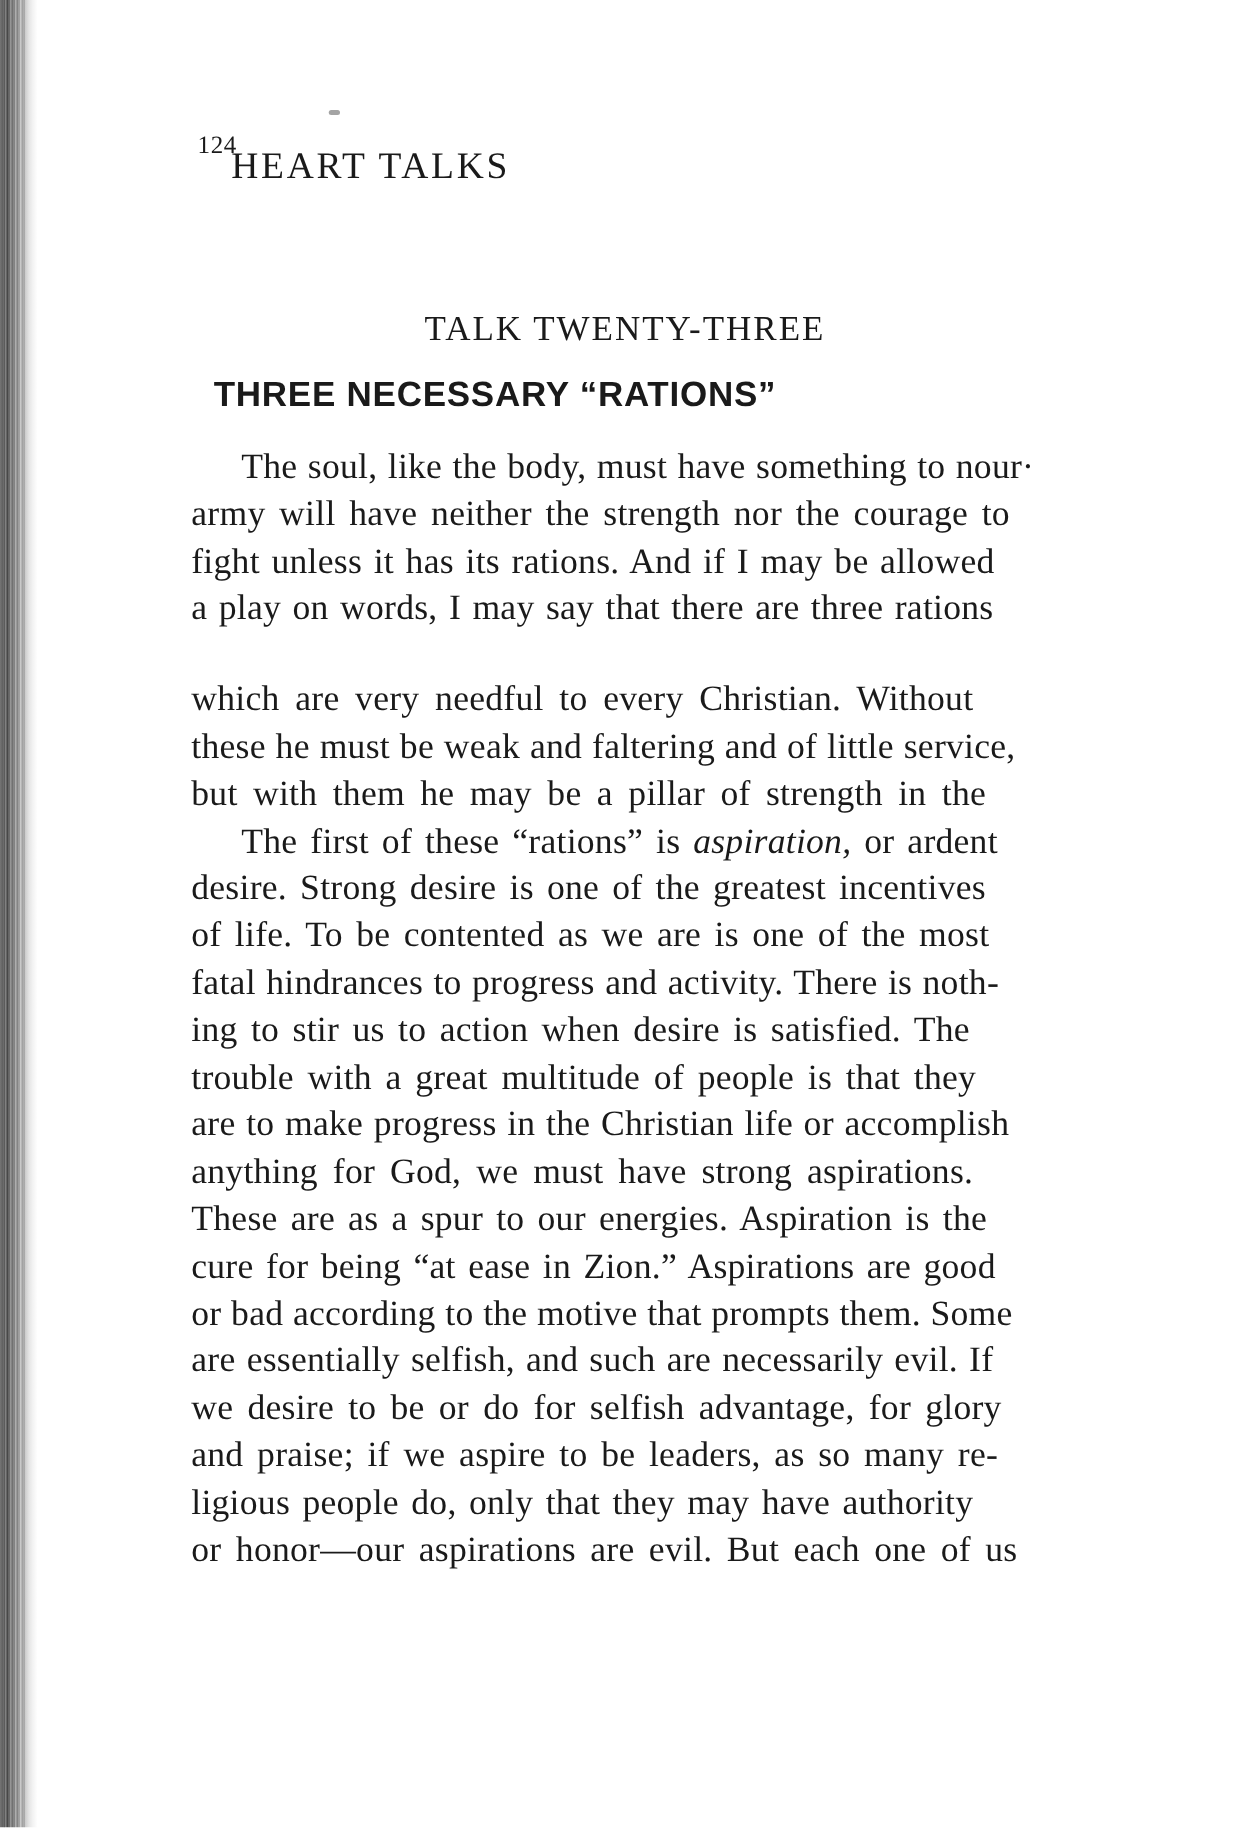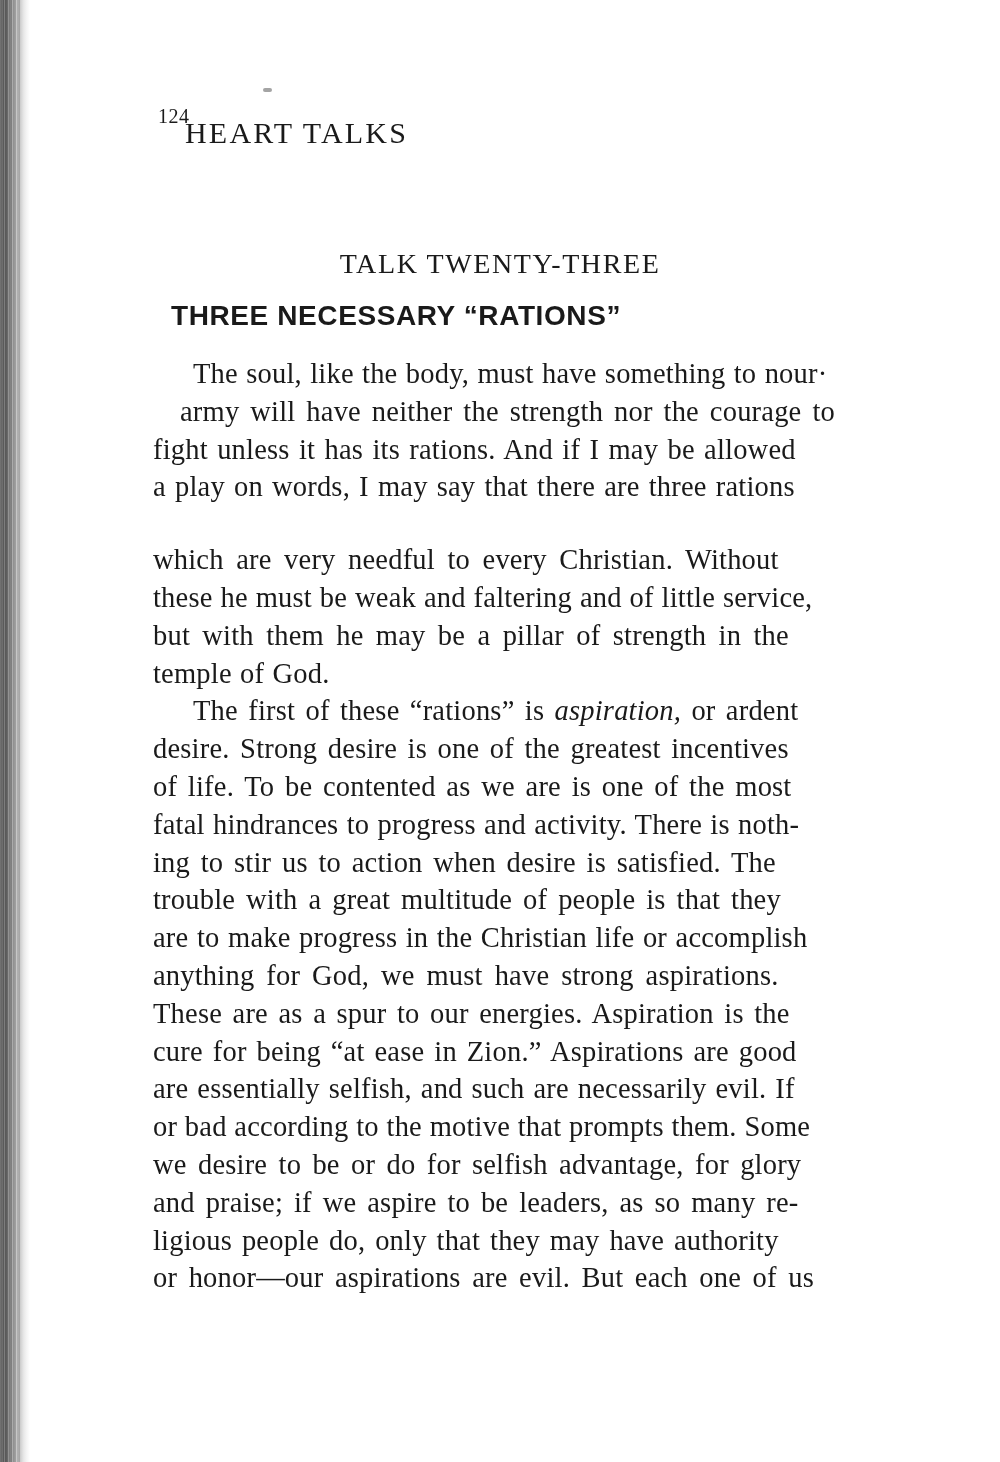--- a/index.html
+++ b/index.html
@@ -154,42 +154,41 @@
     <div class="book-title">HEART TALKS</div>
   </div>
 
   <div class="talk-number">TALK TWENTY-THREE</div>
   <div class="talk-title">THREE NECESSARY “RATIONS”</div>
 
   <div class="body-text">
 
     <div class="para">
       <span class="line indent" style="word-spacing:1.0px;">The soul, like the body, must have something to nour·</span>
-      <span class="line" style="word-spacing:3.6px;margin-left:27px;">army will have neither the strength nor the courage to</span>
+      <span class="line" style="word-spacing:3.6px;">army will have neither the strength nor the courage to</span>
       <span class="line" style="word-spacing:2.0px;">fight unless it has its rations.  And if I may be allowed</span>
       <span class="line" style="word-spacing:1.8px;">a play on words, I may say that there are three rations</span>
       <span class="line" style="word-spacing:5.2px;margin-top:35px;">which are very needful to every Christian.  Without</span>
       <span class="line" style="word-spacing:0.6px;">these he must be weak and faltering and of little service,</span>
       <span class="line" style="word-spacing:5.0px;">but with them he may be a pillar of strength in the</span>
-      <span class="line" style="word-spacing:1.0px;">temple of God.</span>
     </div>
 
     <div class="para">
       <span class="line indent" style="word-spacing:3.0px;"><span>The first of these “rations” is </span><i>aspiration,</i><span> or ardent</span></span>
       <span class="line" style="word-spacing:3.2px;">desire.  Strong desire is one of the greatest incentives</span>
       <span class="line" style="word-spacing:3.4px;">of life.  To be contented as we are is one of the most</span>
       <span class="line" style="word-spacing:1.0px;">fatal hindrances to progress and activity.  There is noth-</span>
       <span class="line" style="word-spacing:3.4px;">ing to stir us to action when desire is satisfied.  The</span>
       <span class="line" style="word-spacing:3.6px;">trouble with a great multitude of people is that they</span>
       <span class="line" style="word-spacing:1.2px;">are to make progress in the Christian life or accomplish</span>
       <span class="line" style="word-spacing:4.6px;">anything for God, we must have strong aspirations.</span>
       <span class="line" style="word-spacing:3.2px;">These are as a spur to our energies.  Aspiration is the</span>
       <span class="line" style="word-spacing:2.6px;">cure for being “at ease in Zion.”  Aspirations are good</span>
+      <span class="line" style="word-spacing:0.4px;">or bad according to the motive that prompts them.  Some</span>
       <span class="line" style="word-spacing:1.6px;">are essentially selfish, and such are necessarily evil.  If</span>
-      <span class="line" style="word-spacing:0.4px;">or bad according to the motive that prompts them.  Some</span>
       <span class="line" style="word-spacing:4.0px;">we desire to be or do for selfish advantage, for glory</span>
       <span class="line" style="word-spacing:3.6px;">and praise; if we aspire to be leaders, as so many re-</span>
       <span class="line" style="word-spacing:2.6px;">ligious people do, only that they may have authority</span>
       <span class="line" style="word-spacing:4.2px;">or honor—our aspirations are evil.  But each one of us</span>
       <span class="line" style="word-spacing:1.2px;"></span>
     </div>
 
   </div>
 </div>
 

